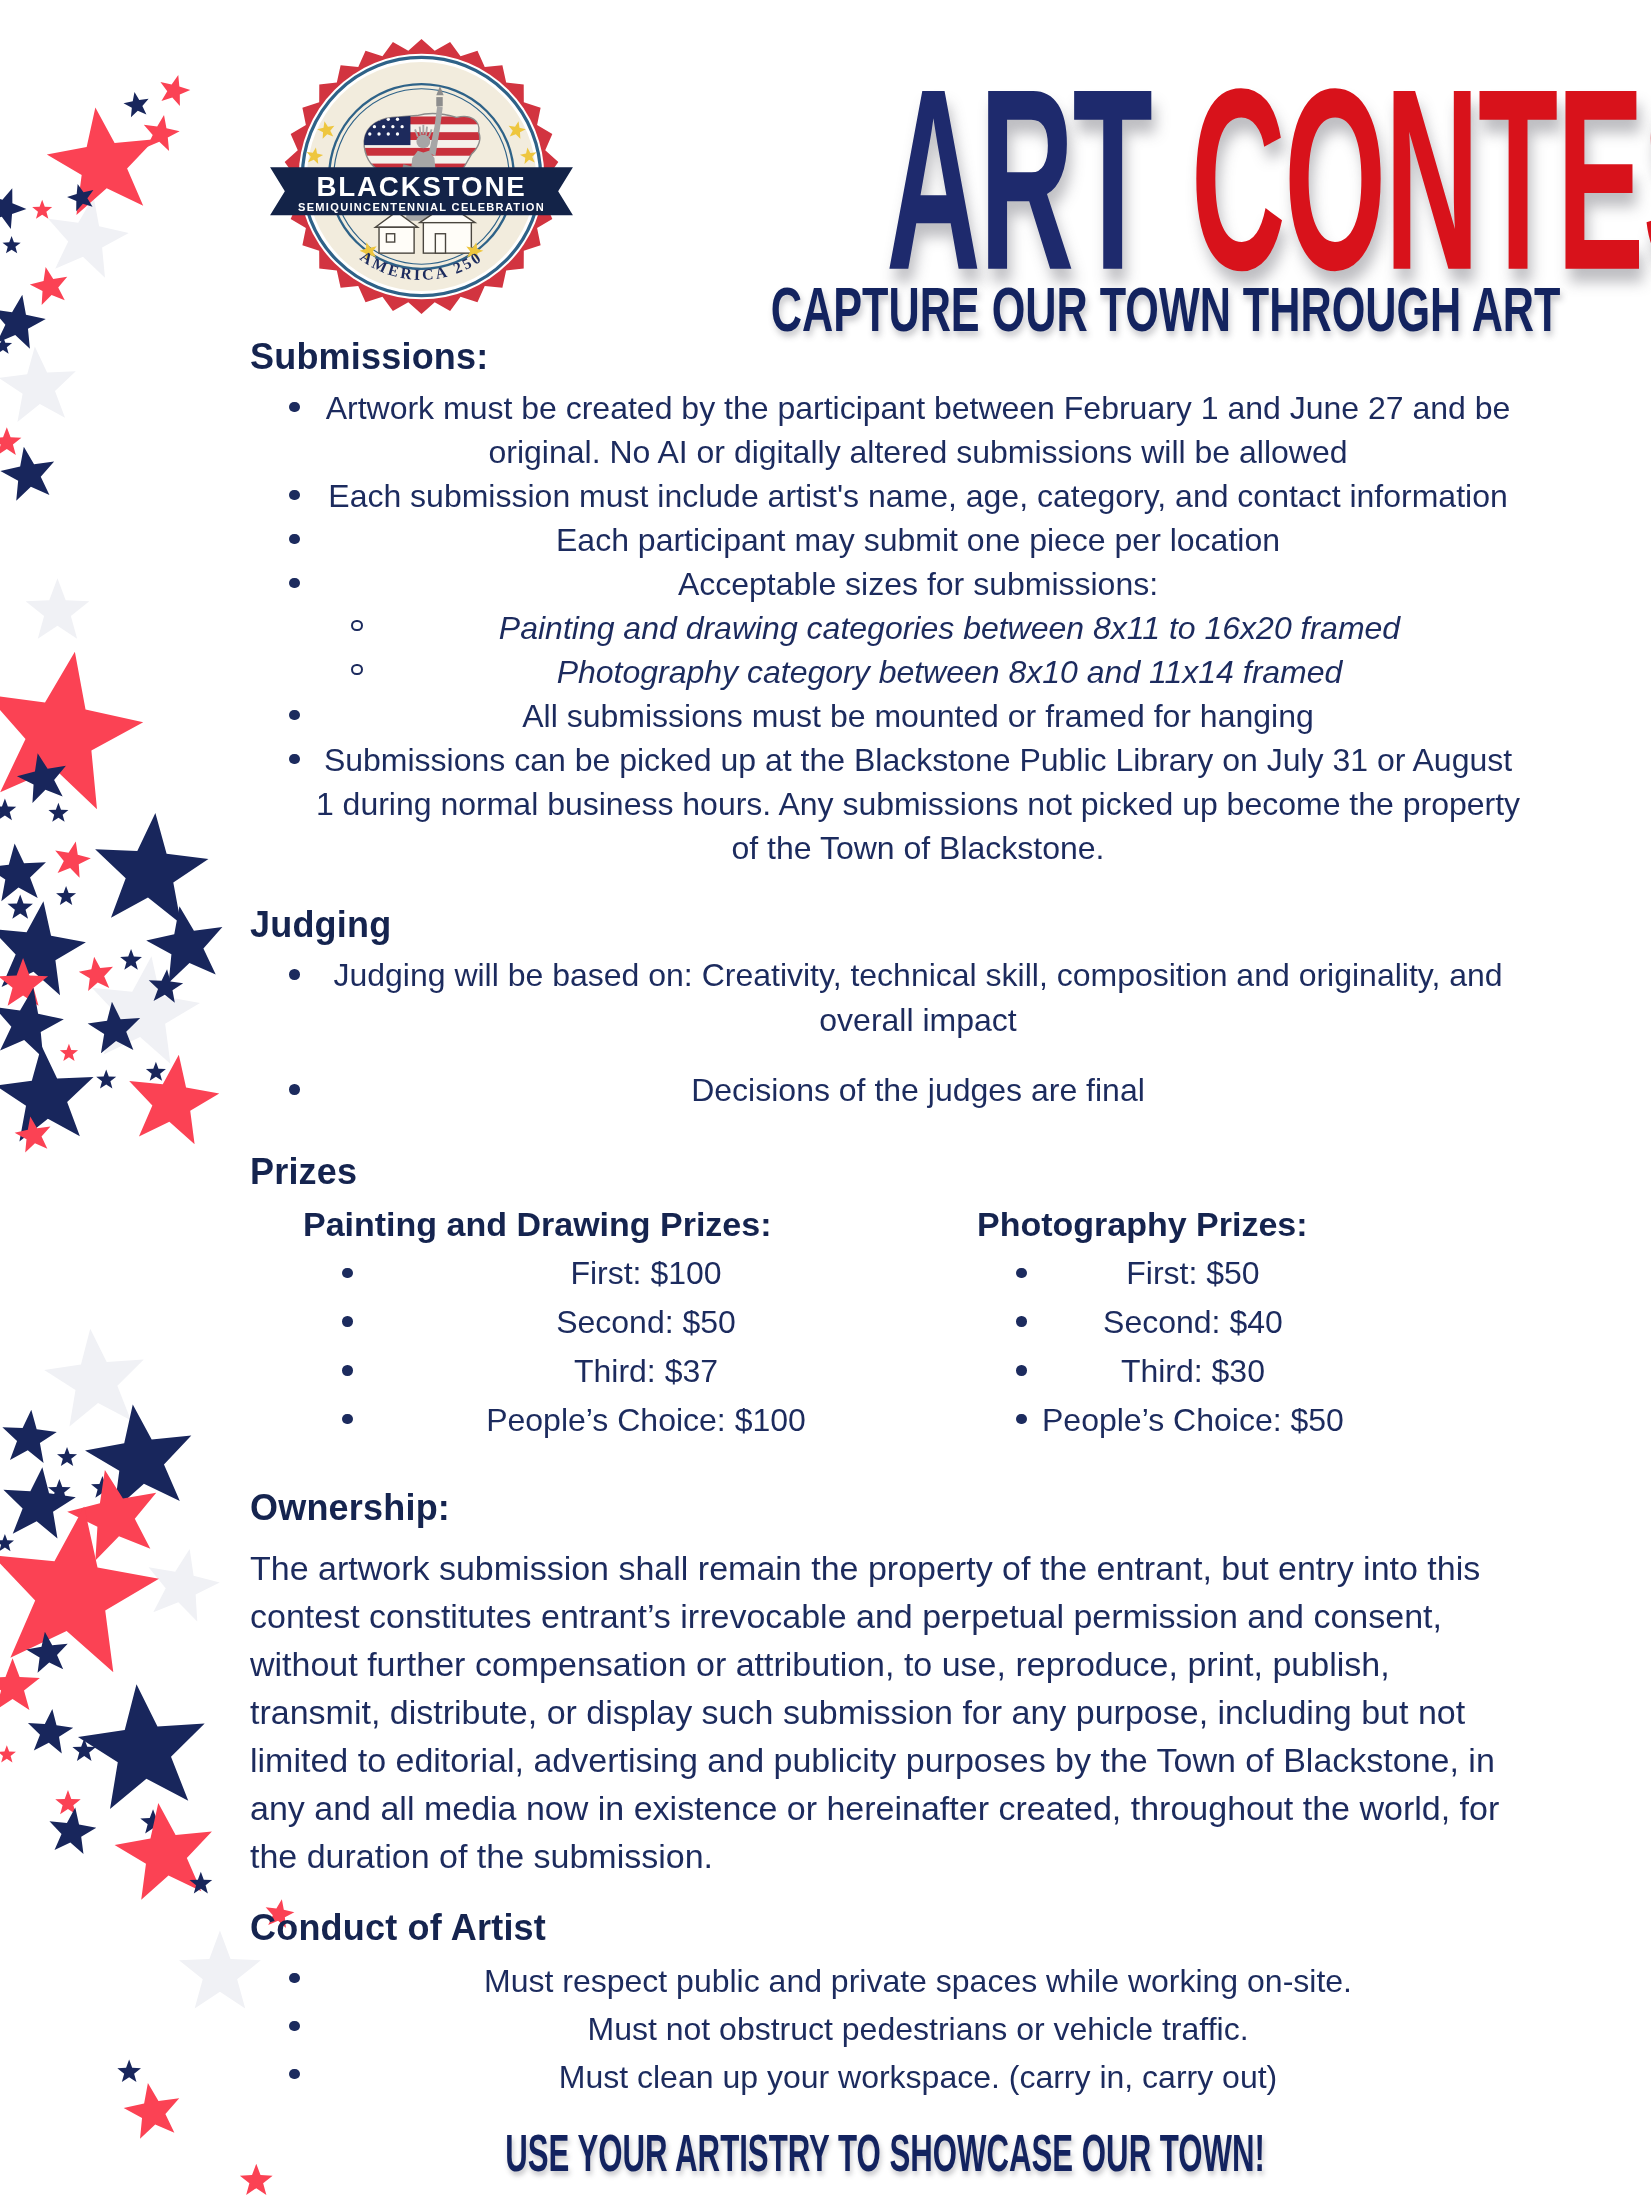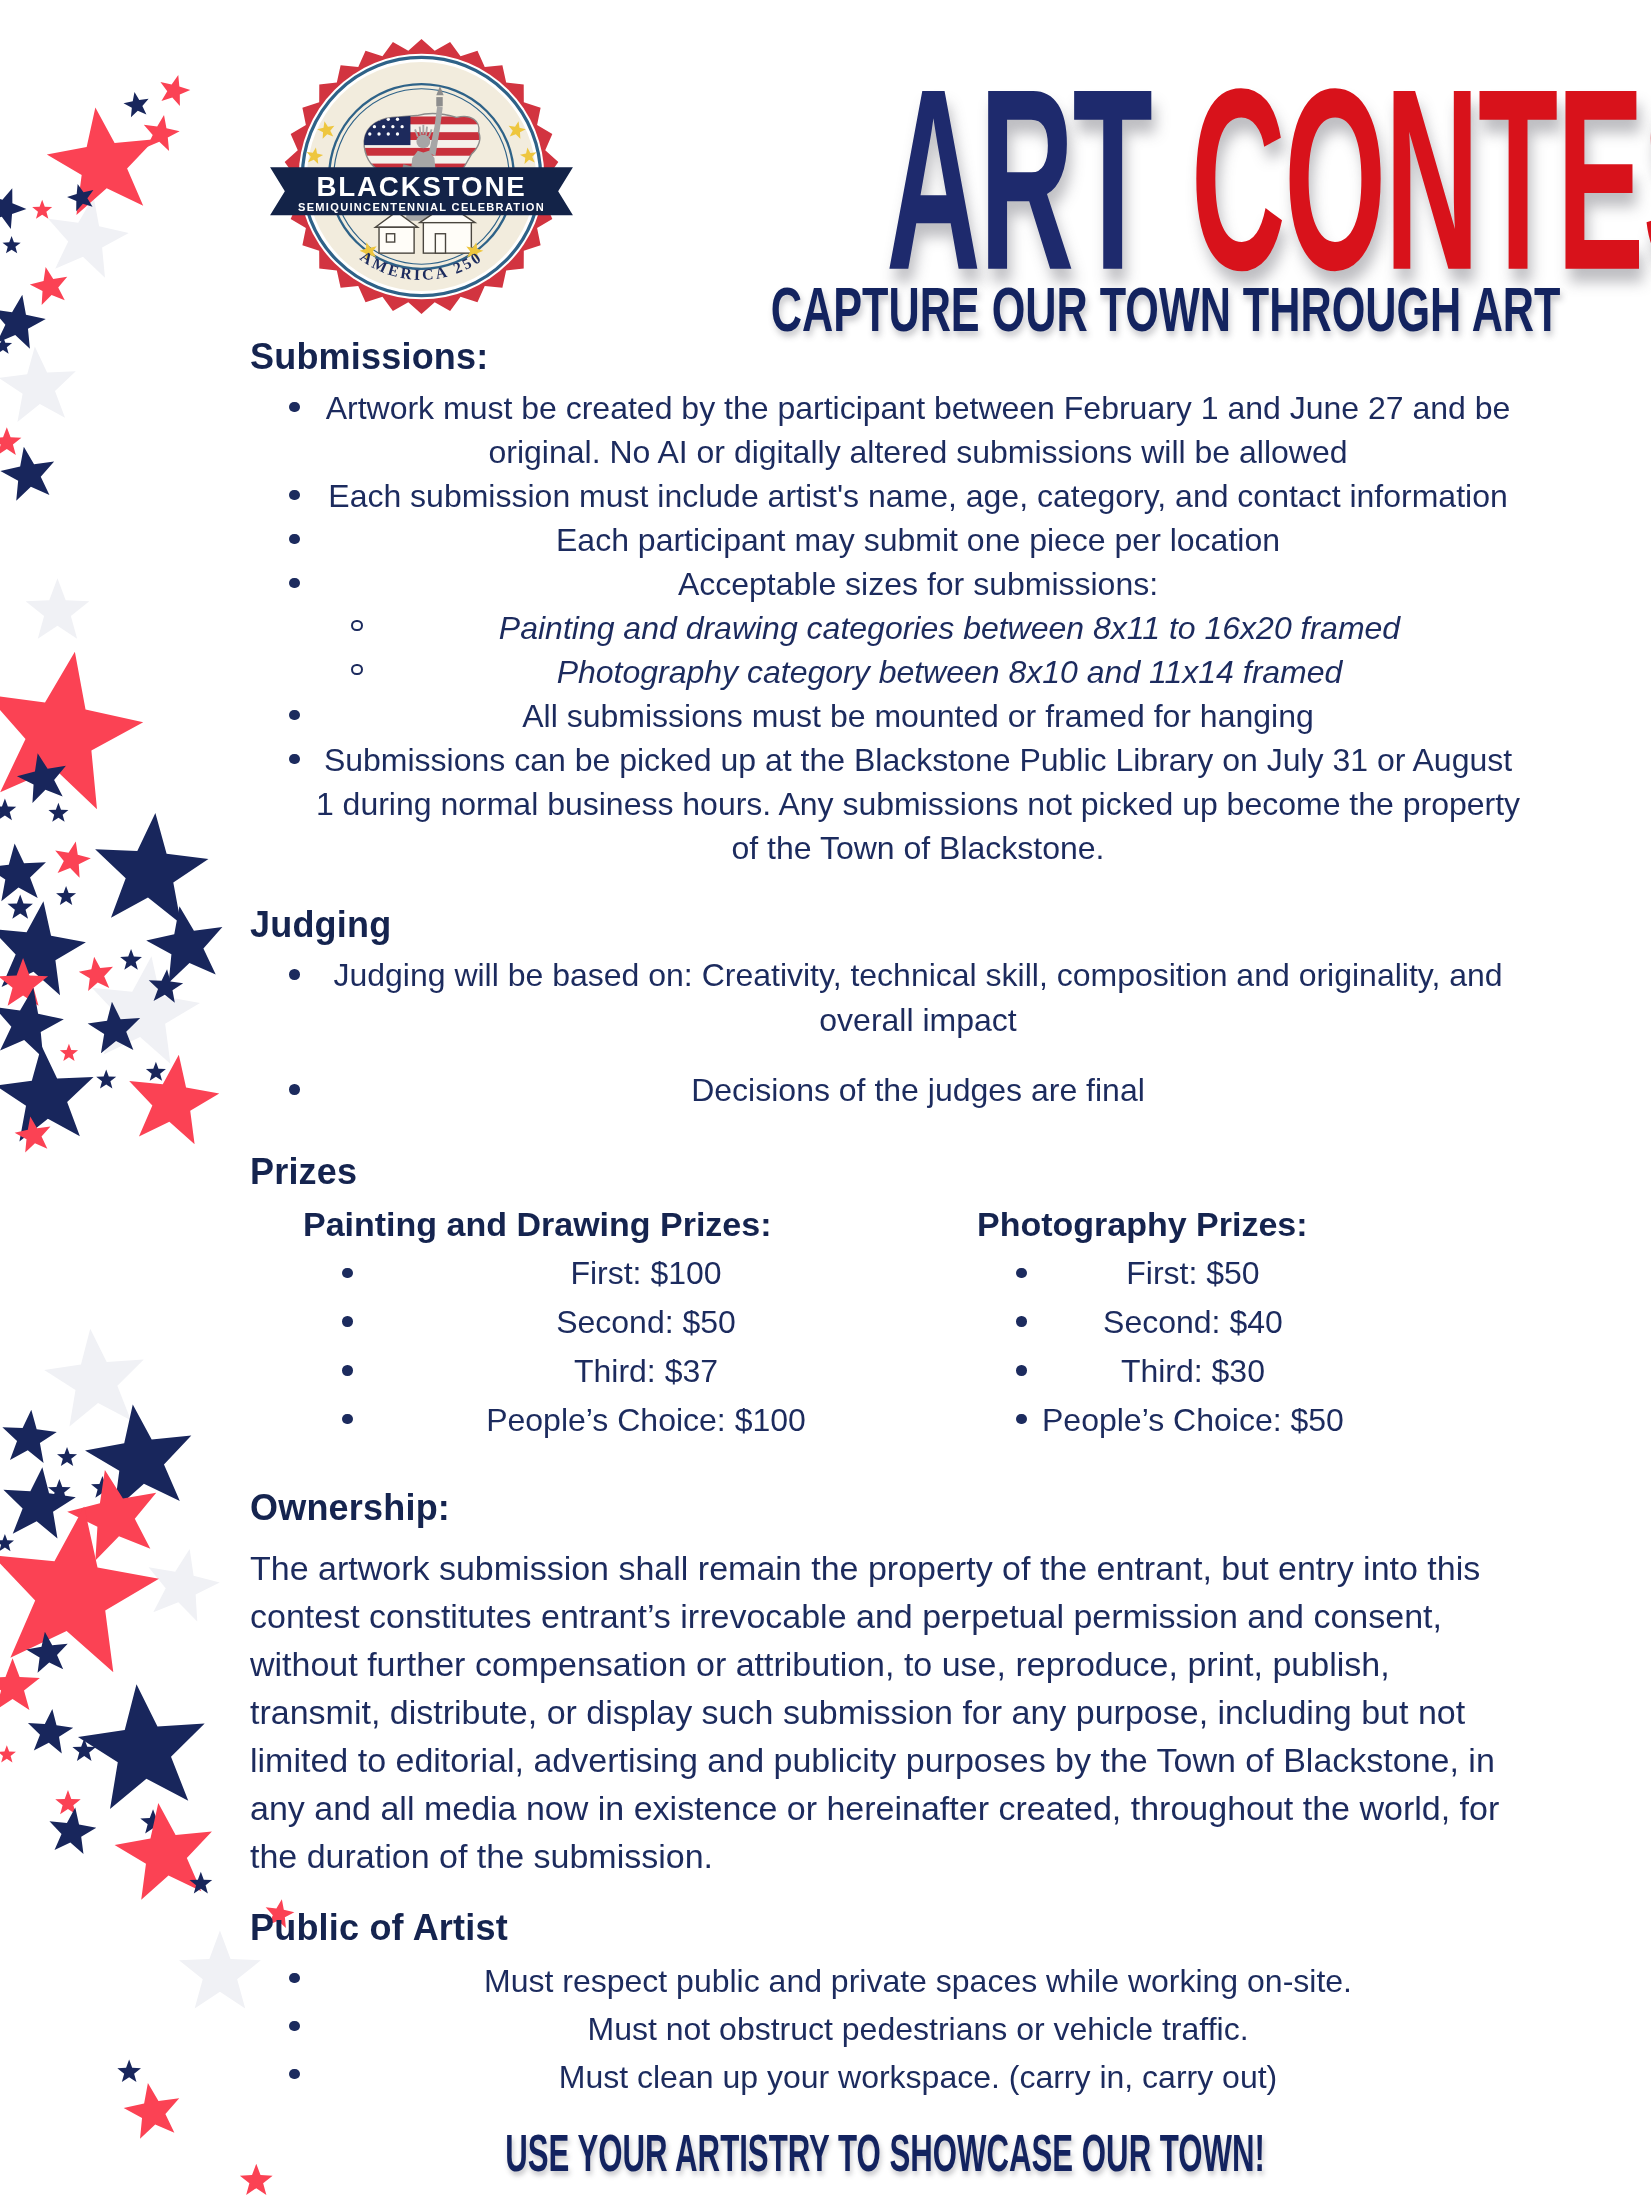--- a/index.html
+++ b/index.html
@@ -293,21 +293,21 @@
       </div>
     </div>
   </div>
 
   <div class="sec-ownership">
     <div class="h2">Ownership:</div>
     <p class="para">The artwork submission shall remain the property of the entrant, but entry into this contest constitutes entrant’s irrevocable and perpetual permission and consent, without further compensation or attribution, to use, reproduce, print, publish, transmit, distribute, or display such submission for any purpose, including but not limited to editorial, advertising and publicity purposes by the Town of Blackstone, in any and all media now in existence or hereinafter created, throughout the world, for the duration of the submission.</p>
   </div>
 
   <div class="sec-conduct">
-    <div class="h2">Public of Artist</div>
+    <div class="h2">Conduct of Artist</div>
     <ul class="main body-text conduct-list">
       <li>Must respect public and private spaces while working on-site.</li>
       <li>Must not obstruct pedestrians or vehicle traffic.</li>
       <li>Must clean up your workspace. (carry in, carry out)</li>
     </ul>
   </div>
 
   <div class="tagline-wrap">
     <span class="tagline">USE YOUR ARTISTRY TO SHOWCASE OUR TOWN!</span>
   </div>

